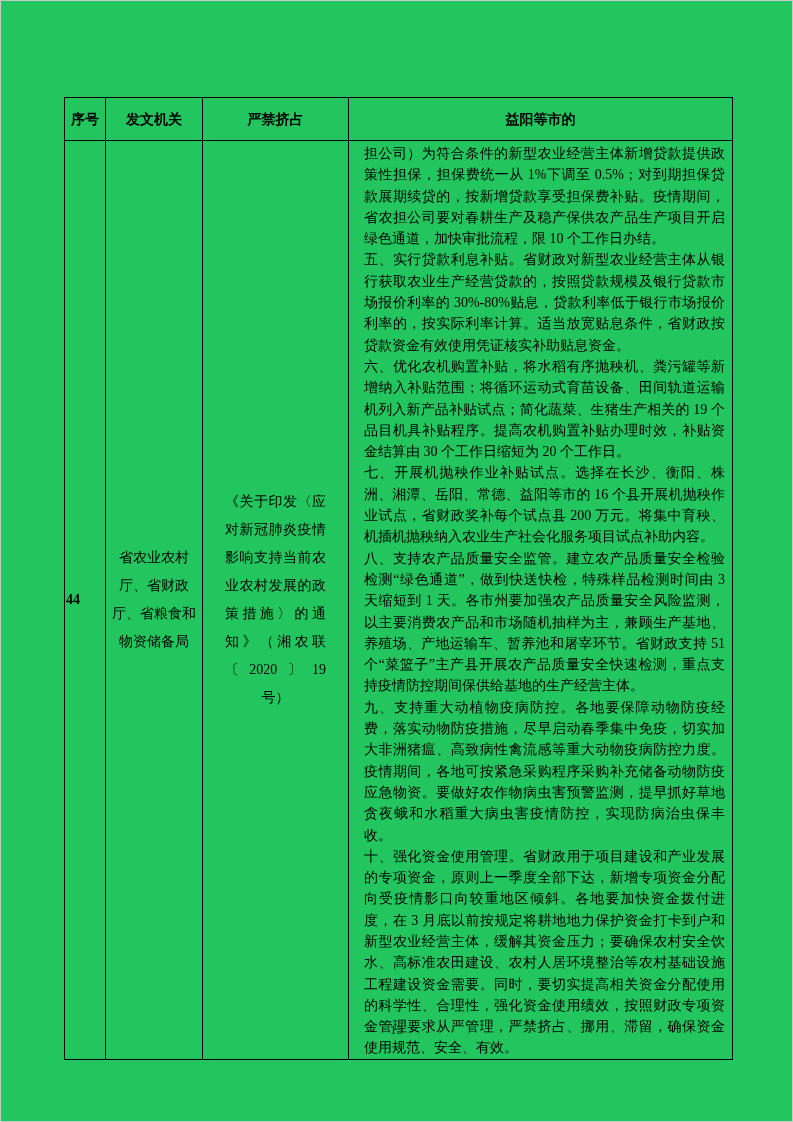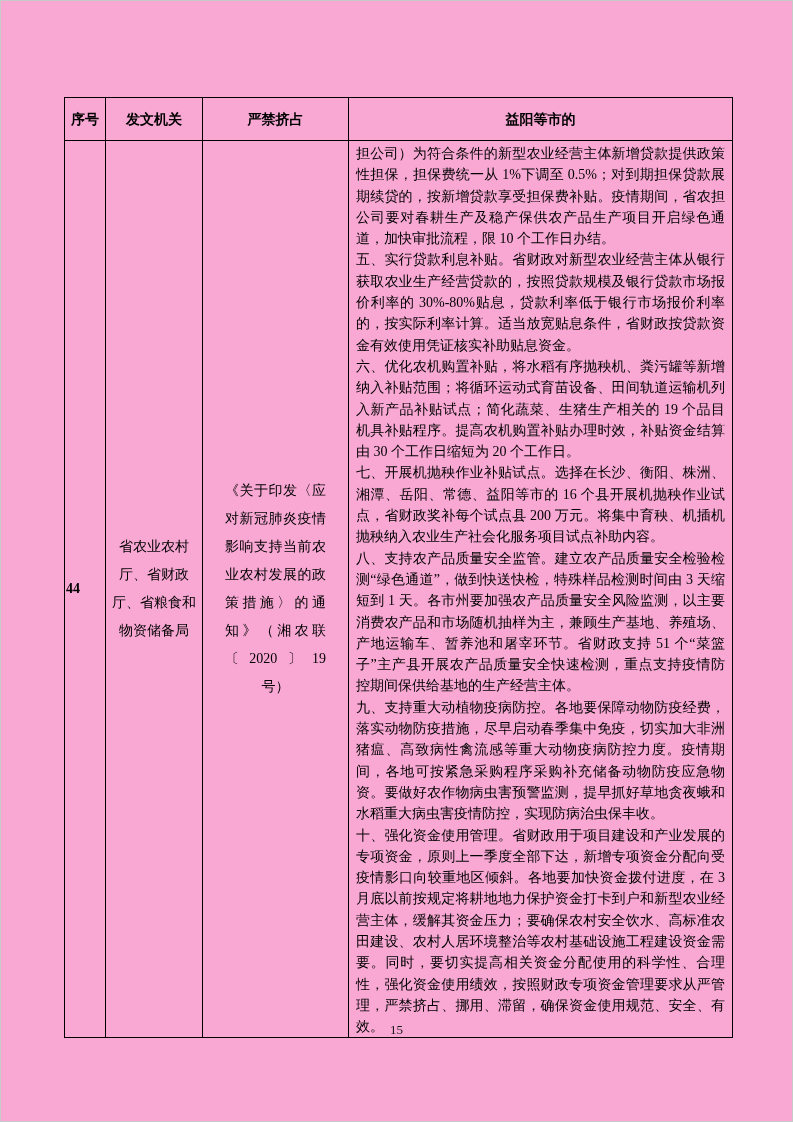--- a/index.html
+++ b/index.html
@@ -6,21 +6,21 @@
   html, body { margin: 0; padding: 0; }
   body {
     width: 793px; height: 1122px;
     background: #ffffff;
     color: #000000;
     font-family: "Liberation Serif", "DejaVu Serif", serif;
   }
   .page {
     position: relative;
     width: 793px; height: 1122px;
-    background: #f9a8d4;
+    background: #22c55e;
     outline: 1px solid #c9c9c9;
     outline-offset: -1px;
     overflow: hidden;
   }
   table.doc-table {
     position: absolute;
     left: 64px; top: 97px;
     width: 668px;
     border-collapse: collapse;
     table-layout: fixed;
@@ -60,21 +60,21 @@
   .title-cell {
     font-size: 14px;
     line-height: 28px;
     text-align: justify;
     text-align-last: center;
     vertical-align: middle;
     padding: 0 22px;
   }
   .content-cell {
     vertical-align: top;
-    padding: 2px 7px 0 7px;
+    padding: 2px 7px 0 15px;
   }
   .content-cell p {
     margin: 0;
     font-size: 14px;
     line-height: 21.3px;
     text-align: justify;
     word-break: break-all;
   }
   .page-number {
     position: absolute;

